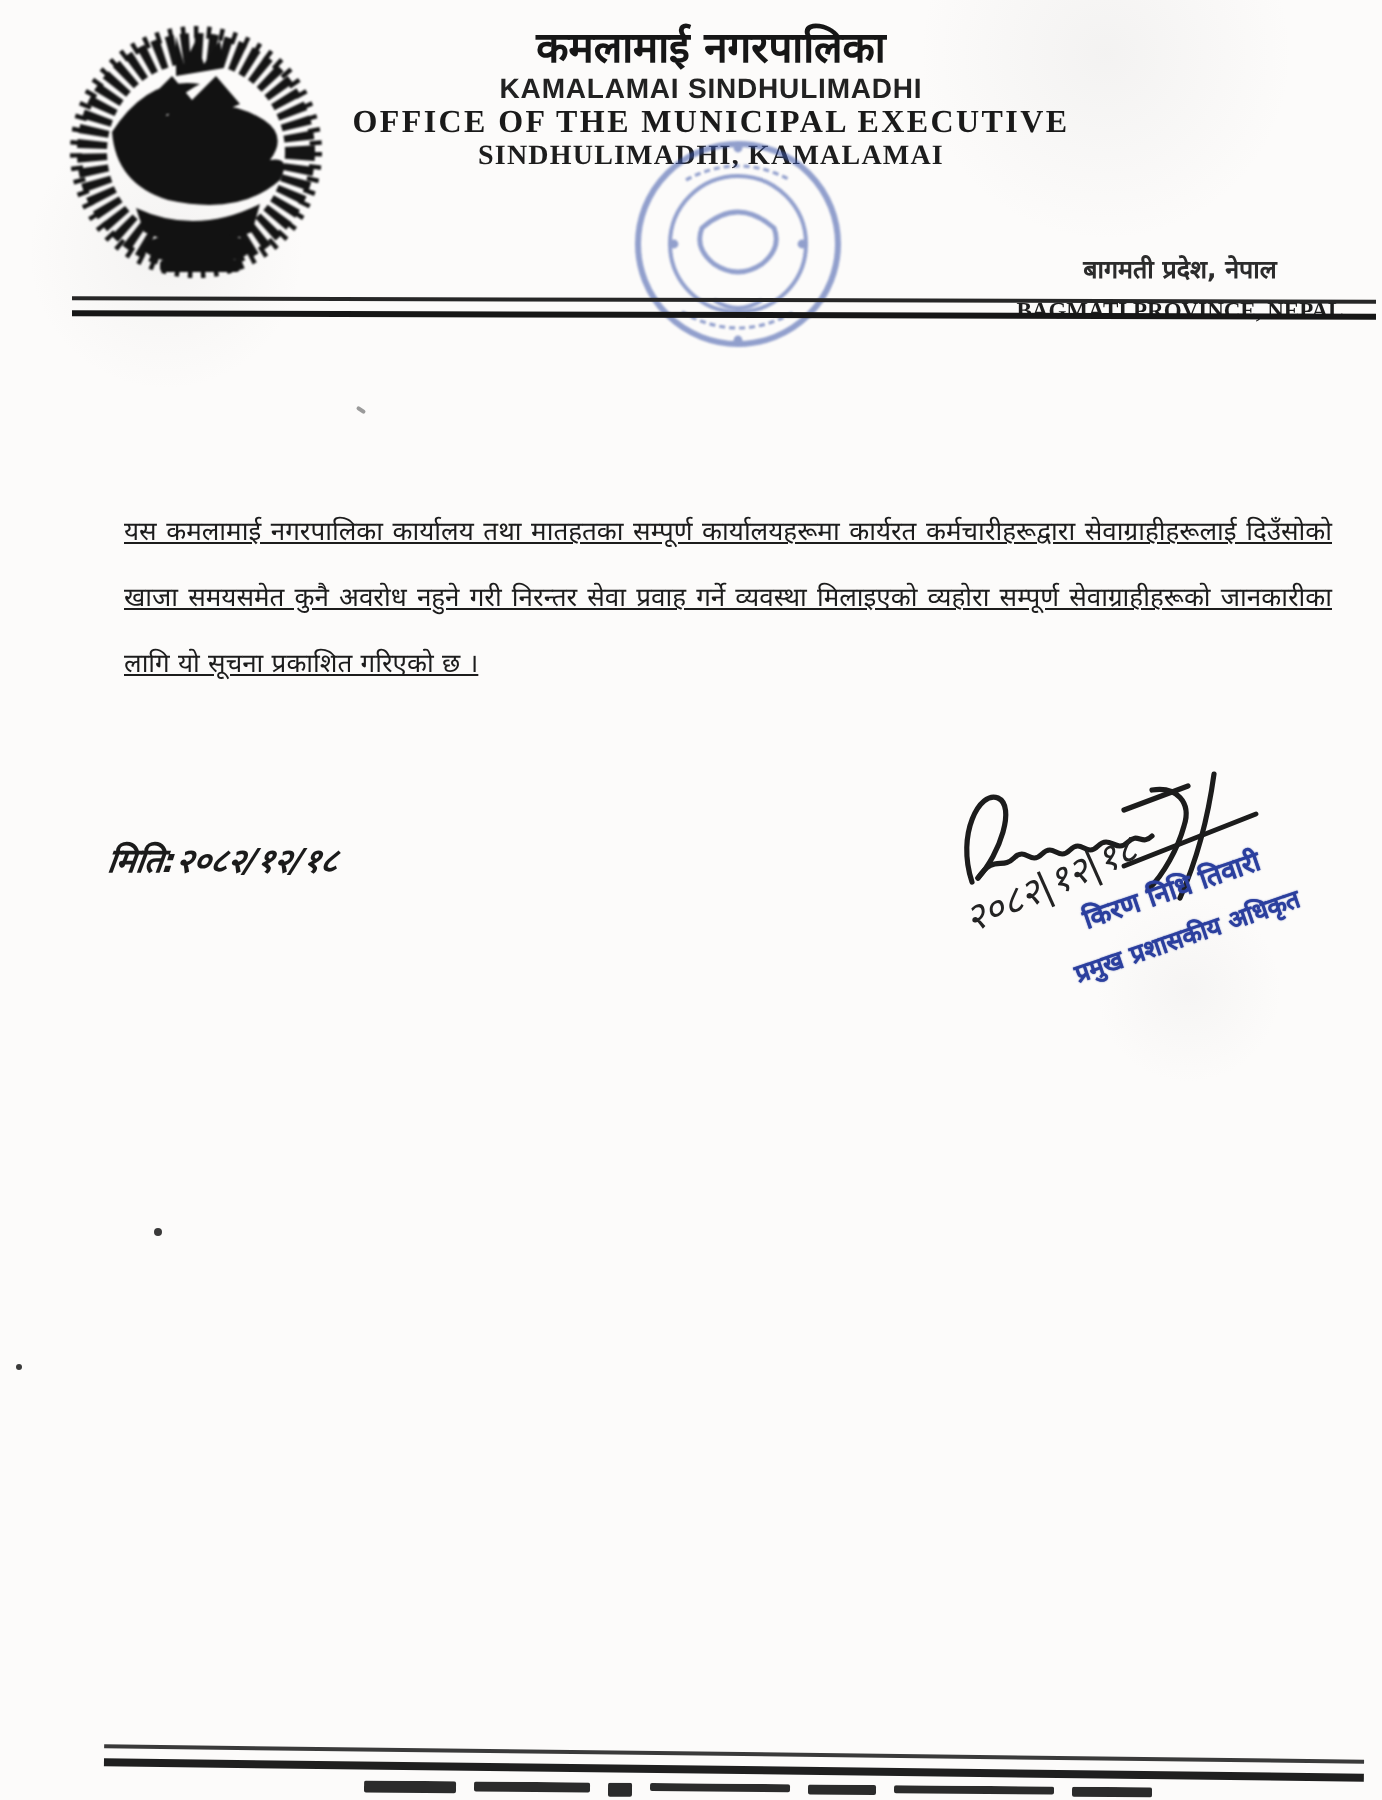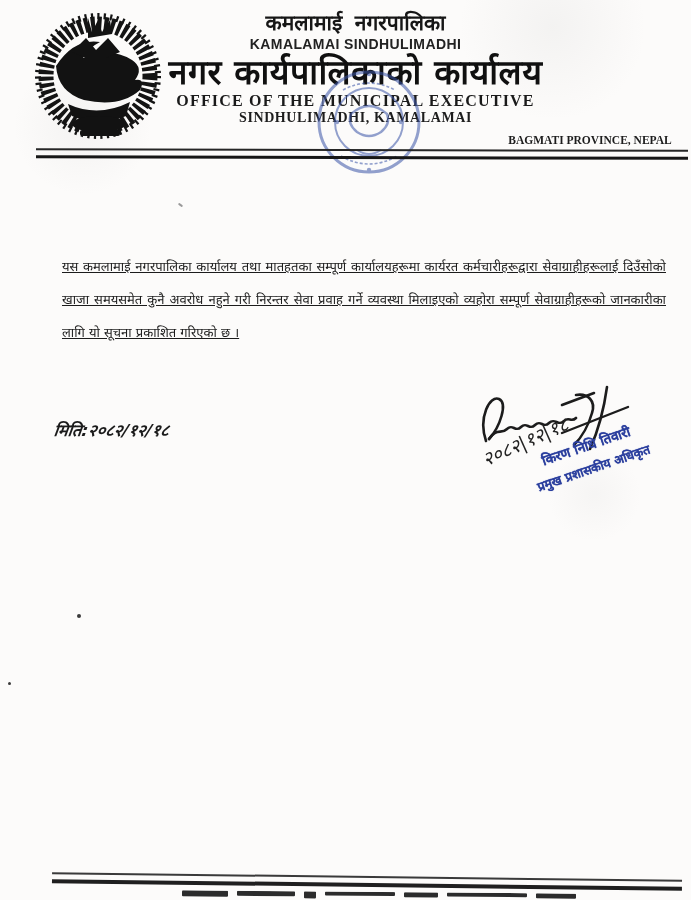--- a/index.html
+++ b/index.html
@@ -9,21 +9,21 @@
     background:
       radial-gradient(circle at 80% 3%, rgba(180,180,180,.12), transparent 9%),
       radial-gradient(circle at 12% 14%, rgba(170,170,170,.10), transparent 7%),
       radial-gradient(circle at 86% 55%, rgba(190,190,190,.10), transparent 6%),
       #fcfbfa;
     overflow:hidden;color:#1e1e1e;
   }
   
   .emblem{position:absolute;left:28px;top:8px;width:142px;height:152px;filter:blur(.4px);}
   .hdr-center{position:absolute;left:120px;right:100px;top:13px;text-align:center;line-height:1.12;}
-  .np-muni{font-size:21px;font-weight:bold;color:#161616;font-family:Liberation Mono, monospace;}
+  .np-muni{font-size:21px;font-weight:bold;color:#161616;}
   .en-muni{font-size:14px;font-weight:bold;font-family:"Liberation Sans",sans-serif;letter-spacing:.4px;color:#222;}
   .np-office{font-size:34px;font-weight:bold;color:#101010;margin-top:1px;letter-spacing:.5px;}
   .en-office{font-size:16px;font-weight:bold;font-family:"Liberation Serif",serif;letter-spacing:1.2px;color:#1a1a1a;margin-top:1px;}
   .np-addr{font-size:13px;font-weight:bold;color:#2a2a2a;margin-top:3px;}
   .en-addr{font-size:14px;font-weight:bold;font-family:"Liberation Serif",serif;letter-spacing:.6px;color:#1d1d1d;}
   .province{position:absolute;right:6px;top:127px;width:190px;text-align:center;line-height:1.25;}
   .prov-np{font-size:12.5px;font-weight:bold;color:#2c2c2c;}
   .prov-en{font-size:11.5px;font-weight:bold;font-family:"Liberation Serif",serif;color:#1d1d1d;margin-top:6px;}
   .rule{position:absolute;left:36px;right:3px;top:149px;height:5px;
         border-top:2px solid #262626;border-bottom:3px solid #161616;transform:rotate(.15deg);}
@@ -70,26 +70,26 @@
       <path d="M40 96 Q70 110 102 94 L98 108 Q70 120 44 108 Z"></path>
       <ellipse cx="71" cy="116" rx="27" ry="8"></ellipse>
       <rect x="52" y="122" width="40" height="6" rx="2"></rect>
       <path d="M60 10 l4 14 l6 -12 l4 12 l8 -12 l2 14 l-24 4 Z"></path>
     </g>
   </svg>
 
   <div class="hdr-center">
     <div class="np-muni">कमलामाई नगरपालिका</div>
     <div class="en-muni">KAMALAMAI SINDHULIMADHI</div>
-    <div class="np-office">नगर कार्यपालिकाको कार्यालय</div>
     <div class="en-office">OFFICE OF THE MUNICIPAL EXECUTIVE</div>
     <div class="en-addr">SINDHULIMADHI, KAMALAMAI</div>
   </div>
 
   <div class="province">
+    <div class="prov-np">बागमती प्रदेश, नेपाल</div>
     <div class="prov-en">BAGMATI PROVINCE, NEPAL</div>
   </div>
 
   <svg class="seal" viewBox="0 0 112 124">
     <g fill="none" stroke="#3b55a8">
       <circle cx="56" cy="62" r="50" stroke-width="3"></circle>
       <circle cx="56" cy="62" r="34" stroke-width="2"></circle>
       <path d="M38 54 Q56 38 74 54 Q78 64 68 72 Q56 80 44 72 Q34 64 38 54 Z" stroke-width="2.4"></path>
       <path d="M44 90 Q56 98 68 90" stroke-width="2"></path>
       <path d="M30 30 Q56 16 82 30" stroke-width="1.6" stroke-dasharray="3 2"></path>

